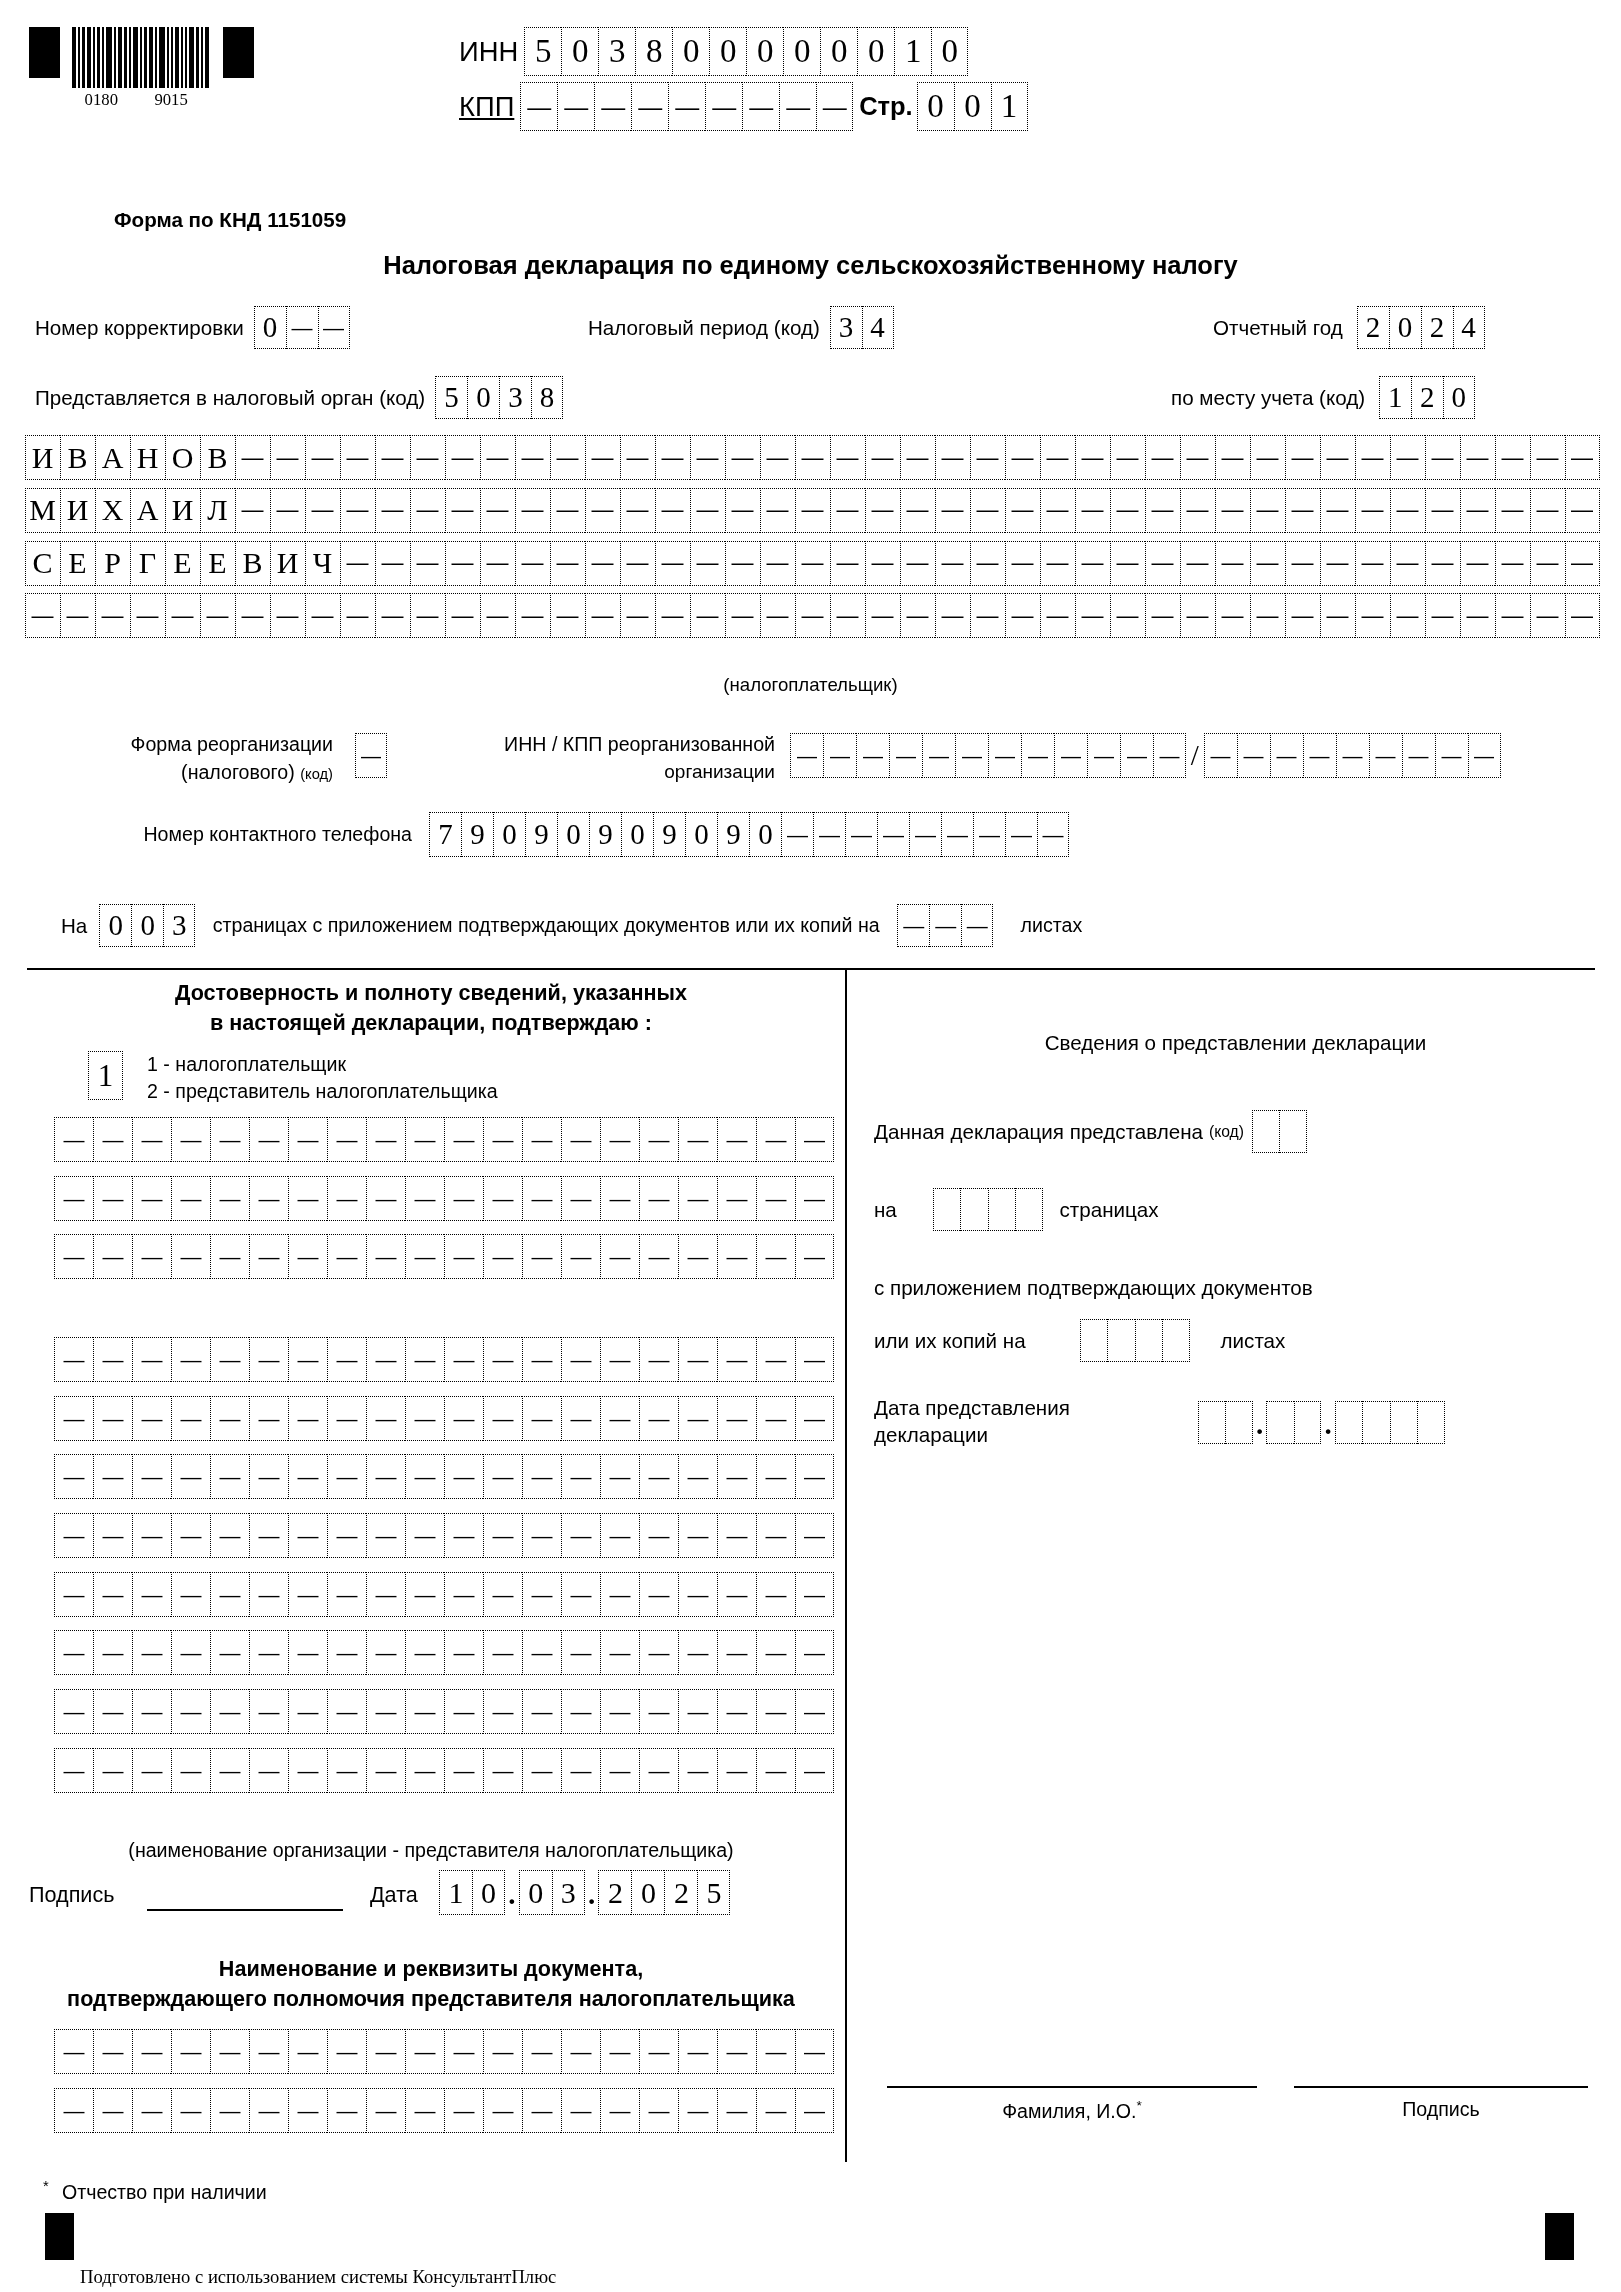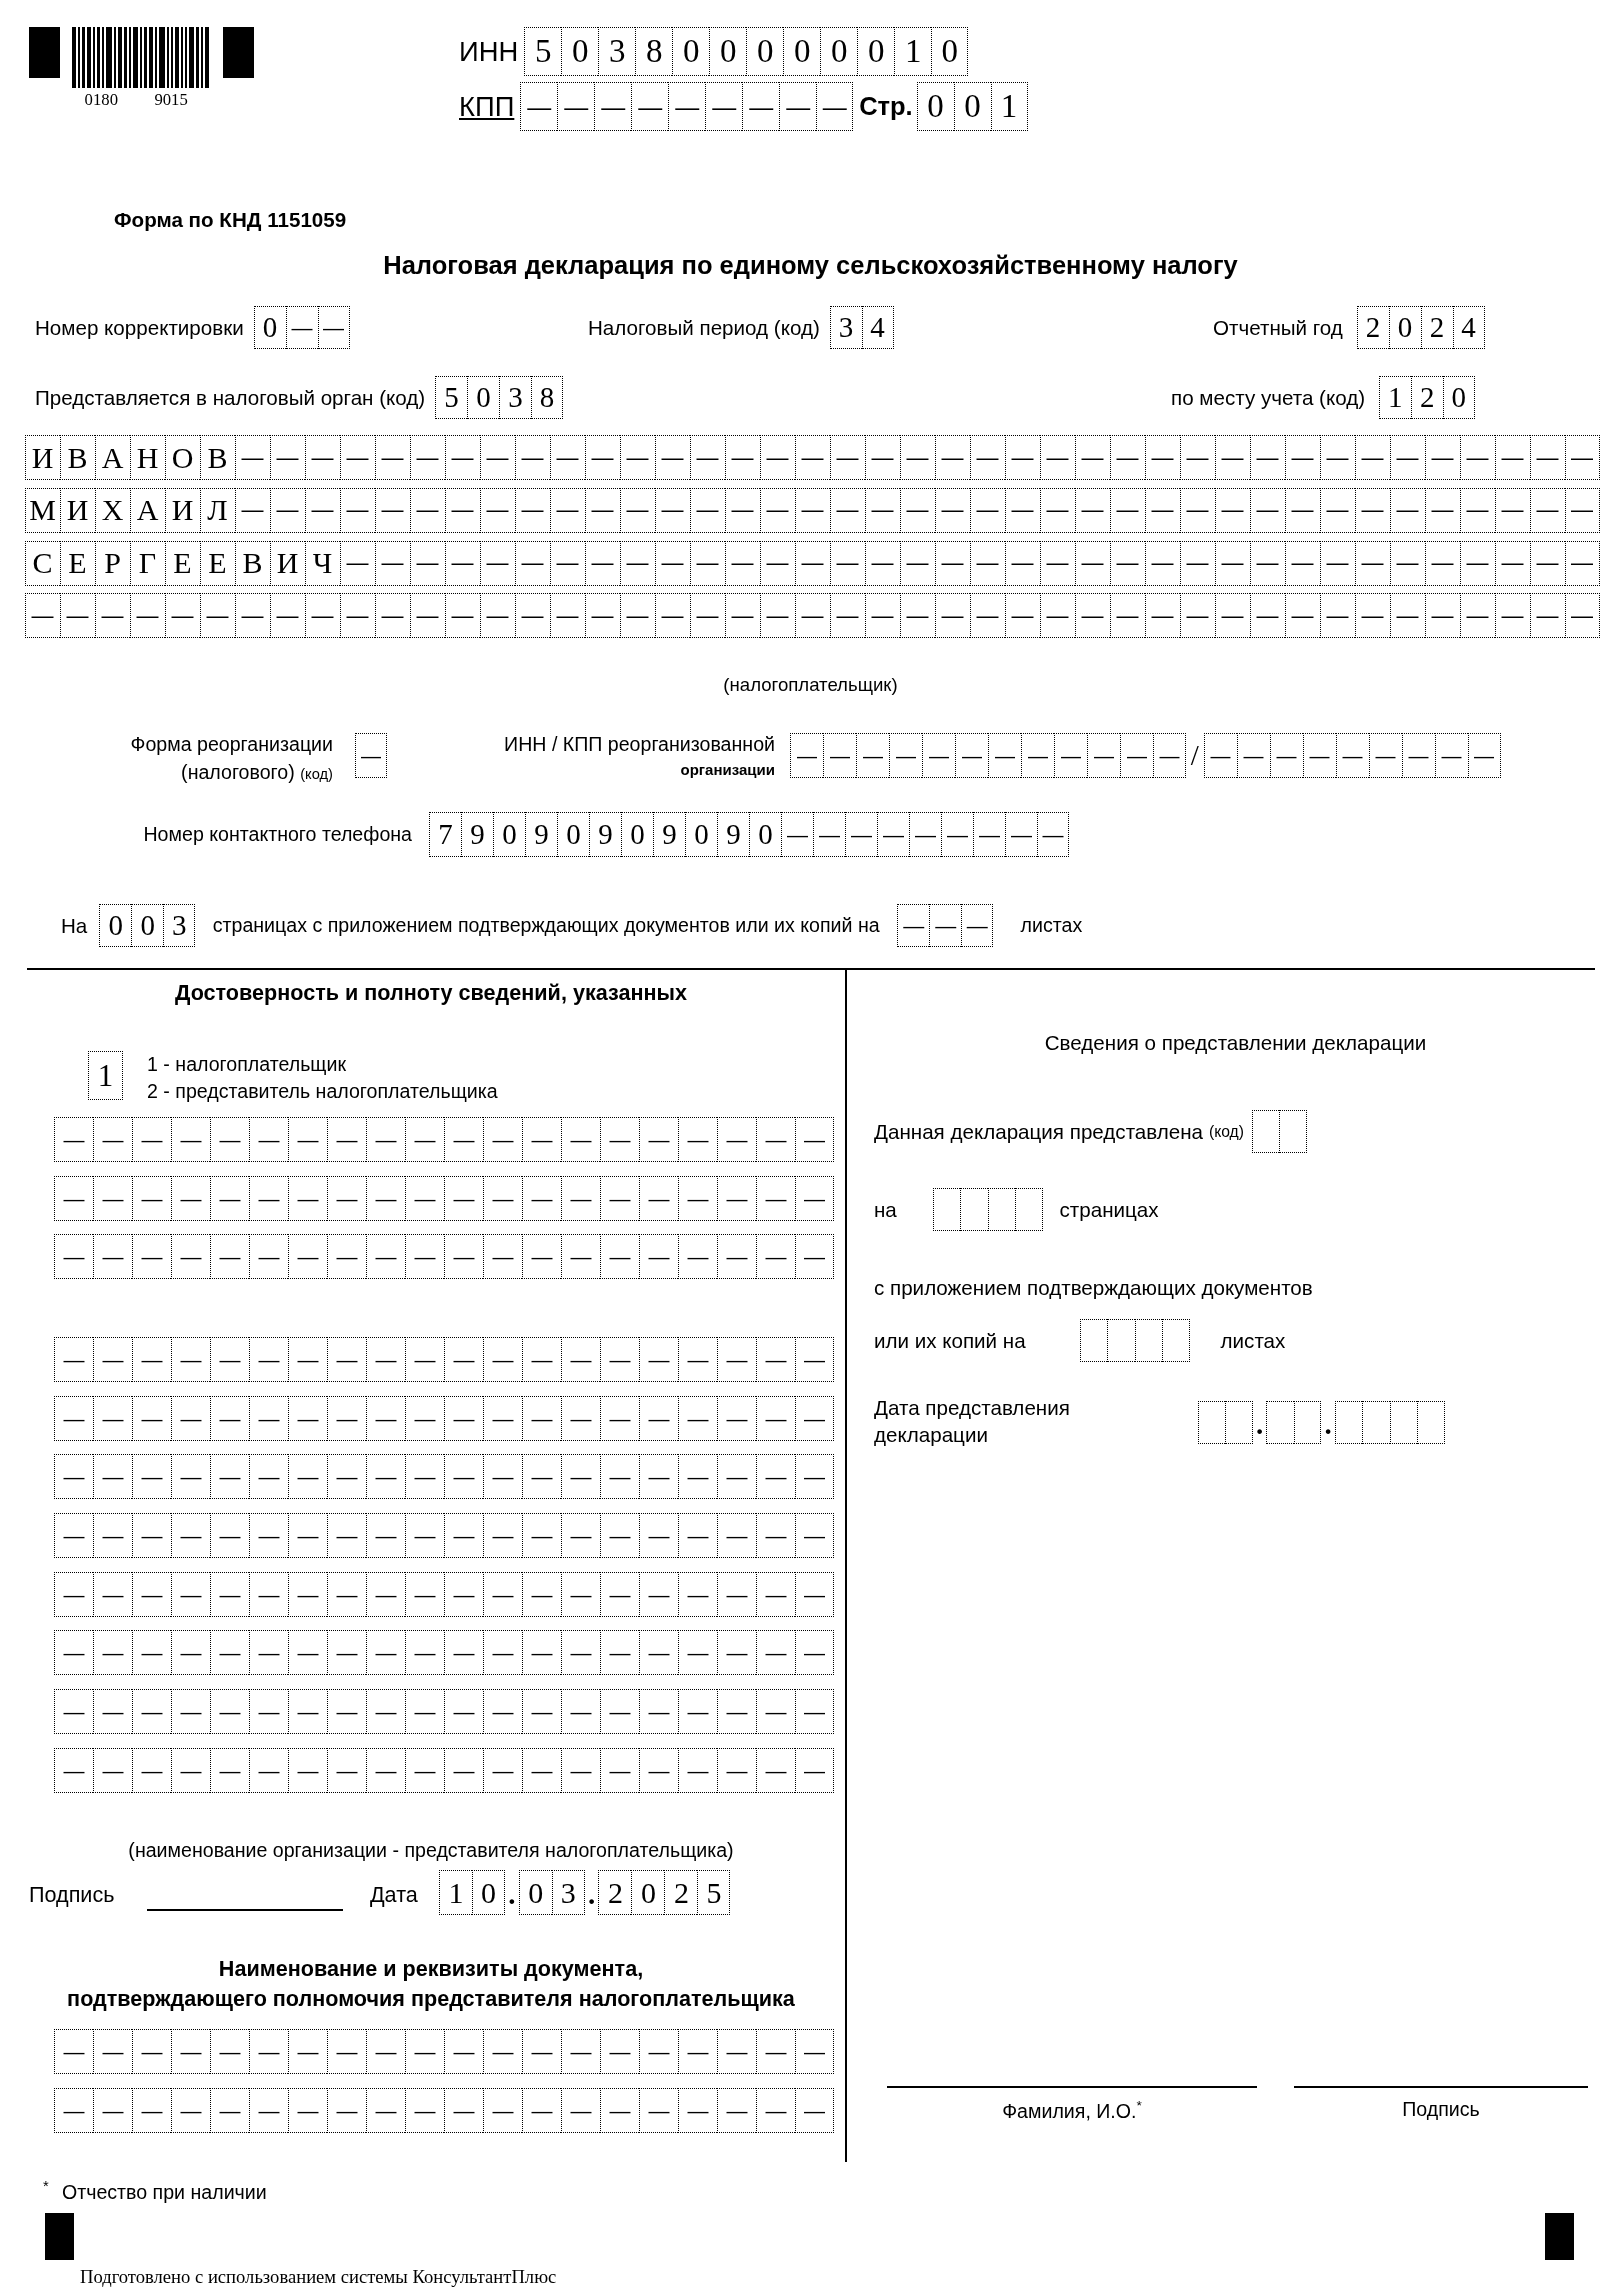--- a/index.html
+++ b/index.html
@@ -386,21 +386,21 @@
     <span>(налогового)</span>
     <span style="font-size:14.7px;">(код)</span>
   </div>
   <div class="abs" style="left:355px; top:733px;">
     <div class="cells" id="reorg-form-cells">
         <span class="cell" style="width: 32px; height: 45px; font-size: 20px; font-family: &quot;Liberation Sans&quot;, sans-serif;">—</span>
       </div>
   </div>
 
   <div class="abs lbl rt" style="left:412px; top:733px; width:363px; font-size:19.6px;">ИНН / КПП реорганизованной</div>
-  <div class="abs lbl rt" style="left:412px; top:761px; width:363px; font-size:15px;font-weight:bold;">организации</div>
+  <div class="abs lbl rt" style="left:412px; top:761px; width:363px; font-size:19px;">организации</div>
 
   <div class="abs" style="left:790px; top:733px; display:flex; align-items:center;">
     <div class="cells" id="reorg-inn-cells">
         <span class="cell" style="width: 33px; height: 45px; font-size: 20px; font-family: &quot;Liberation Sans&quot;, sans-serif;">—</span>
         <span class="cell" style="width: 33px; height: 45px; font-size: 20px; font-family: &quot;Liberation Sans&quot;, sans-serif;">—</span>
         <span class="cell" style="width: 33px; height: 45px; font-size: 20px; font-family: &quot;Liberation Sans&quot;, sans-serif;">—</span>
         <span class="cell" style="width: 33px; height: 45px; font-size: 20px; font-family: &quot;Liberation Sans&quot;, sans-serif;">—</span>
         <span class="cell" style="width: 33px; height: 45px; font-size: 20px; font-family: &quot;Liberation Sans&quot;, sans-serif;">—</span>
         <span class="cell" style="width: 33px; height: 45px; font-size: 20px; font-family: &quot;Liberation Sans&quot;, sans-serif;">—</span>
         <span class="cell" style="width: 33px; height: 45px; font-size: 20px; font-family: &quot;Liberation Sans&quot;, sans-serif;">—</span>
@@ -463,20 +463,21 @@
         <span class="cell" style="width: 32px; height: 43px; font-size: 21px; font-family: &quot;Liberation Sans&quot;, sans-serif;">—</span>
         <span class="cell" style="width: 32px; height: 43px; font-size: 21px; font-family: &quot;Liberation Sans&quot;, sans-serif;">—</span>
       </div>
     <span class="lbl" style="font-size:19.6px;margin-left:27.4px;">листах</span>
   </div>
 
   <div class="abs hr" style="left:27.4px; top:968px; width:1568px;"></div>
   <div class="abs vr" style="left:845px; top:968px; height:1194px;"></div>
 
   <div class="abs bold ctr" style="left:29px; top:980px; width:804px; font-size:21.6px;">Достоверность и полноту сведений, указанных</div>
+  <div class="abs bold ctr" style="left:29px; top:1010px; width:804px; font-size:21.6px;">в настоящей декларации, подтверждаю :</div>
 
   <div class="abs" style="left:88px; top:1051px;">
     <div class="cells" id="confirm-cells">
         <span class="cell" style="width: 35px; height: 49px; font-size: 31px;">1</span>
       </div>
   </div>
   <div class="abs lbl" style="left:147px; top:1053px; font-size:19.6px;">1 - налогоплательщик</div>
   <div class="abs lbl" style="left:147px; top:1080px; font-size:19.6px;">2 - представитель налогоплательщика</div>
 
   <div class="abs" style="left:54px; top:1117px;" id="fio-grid">

